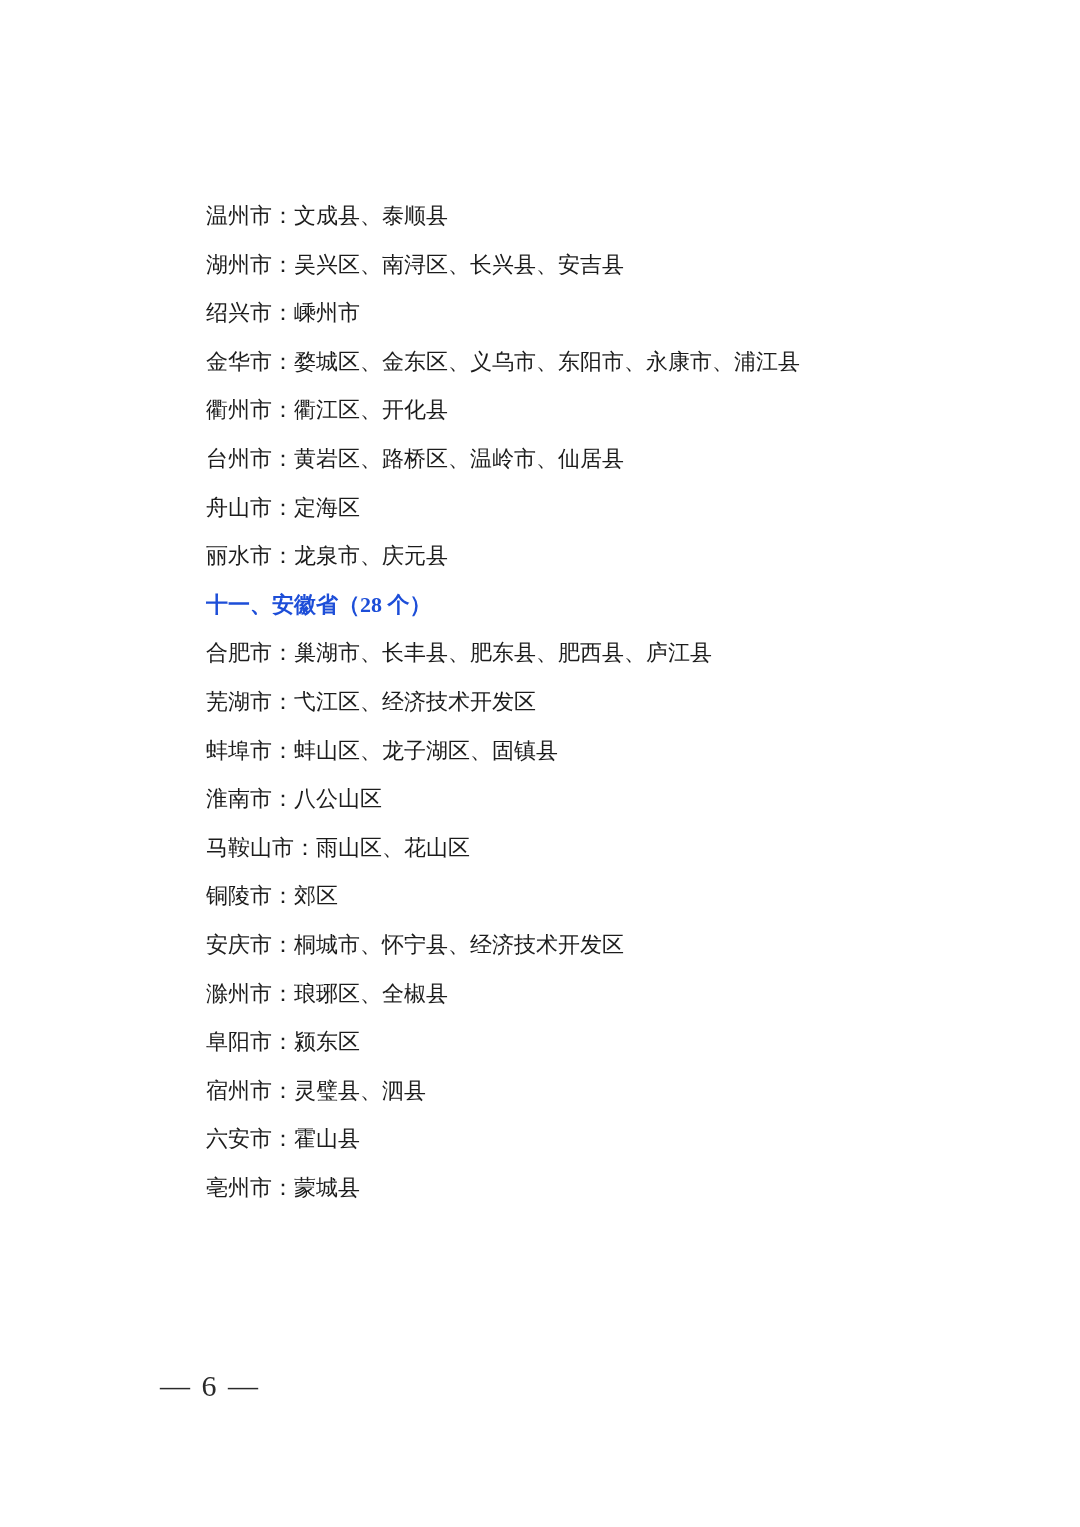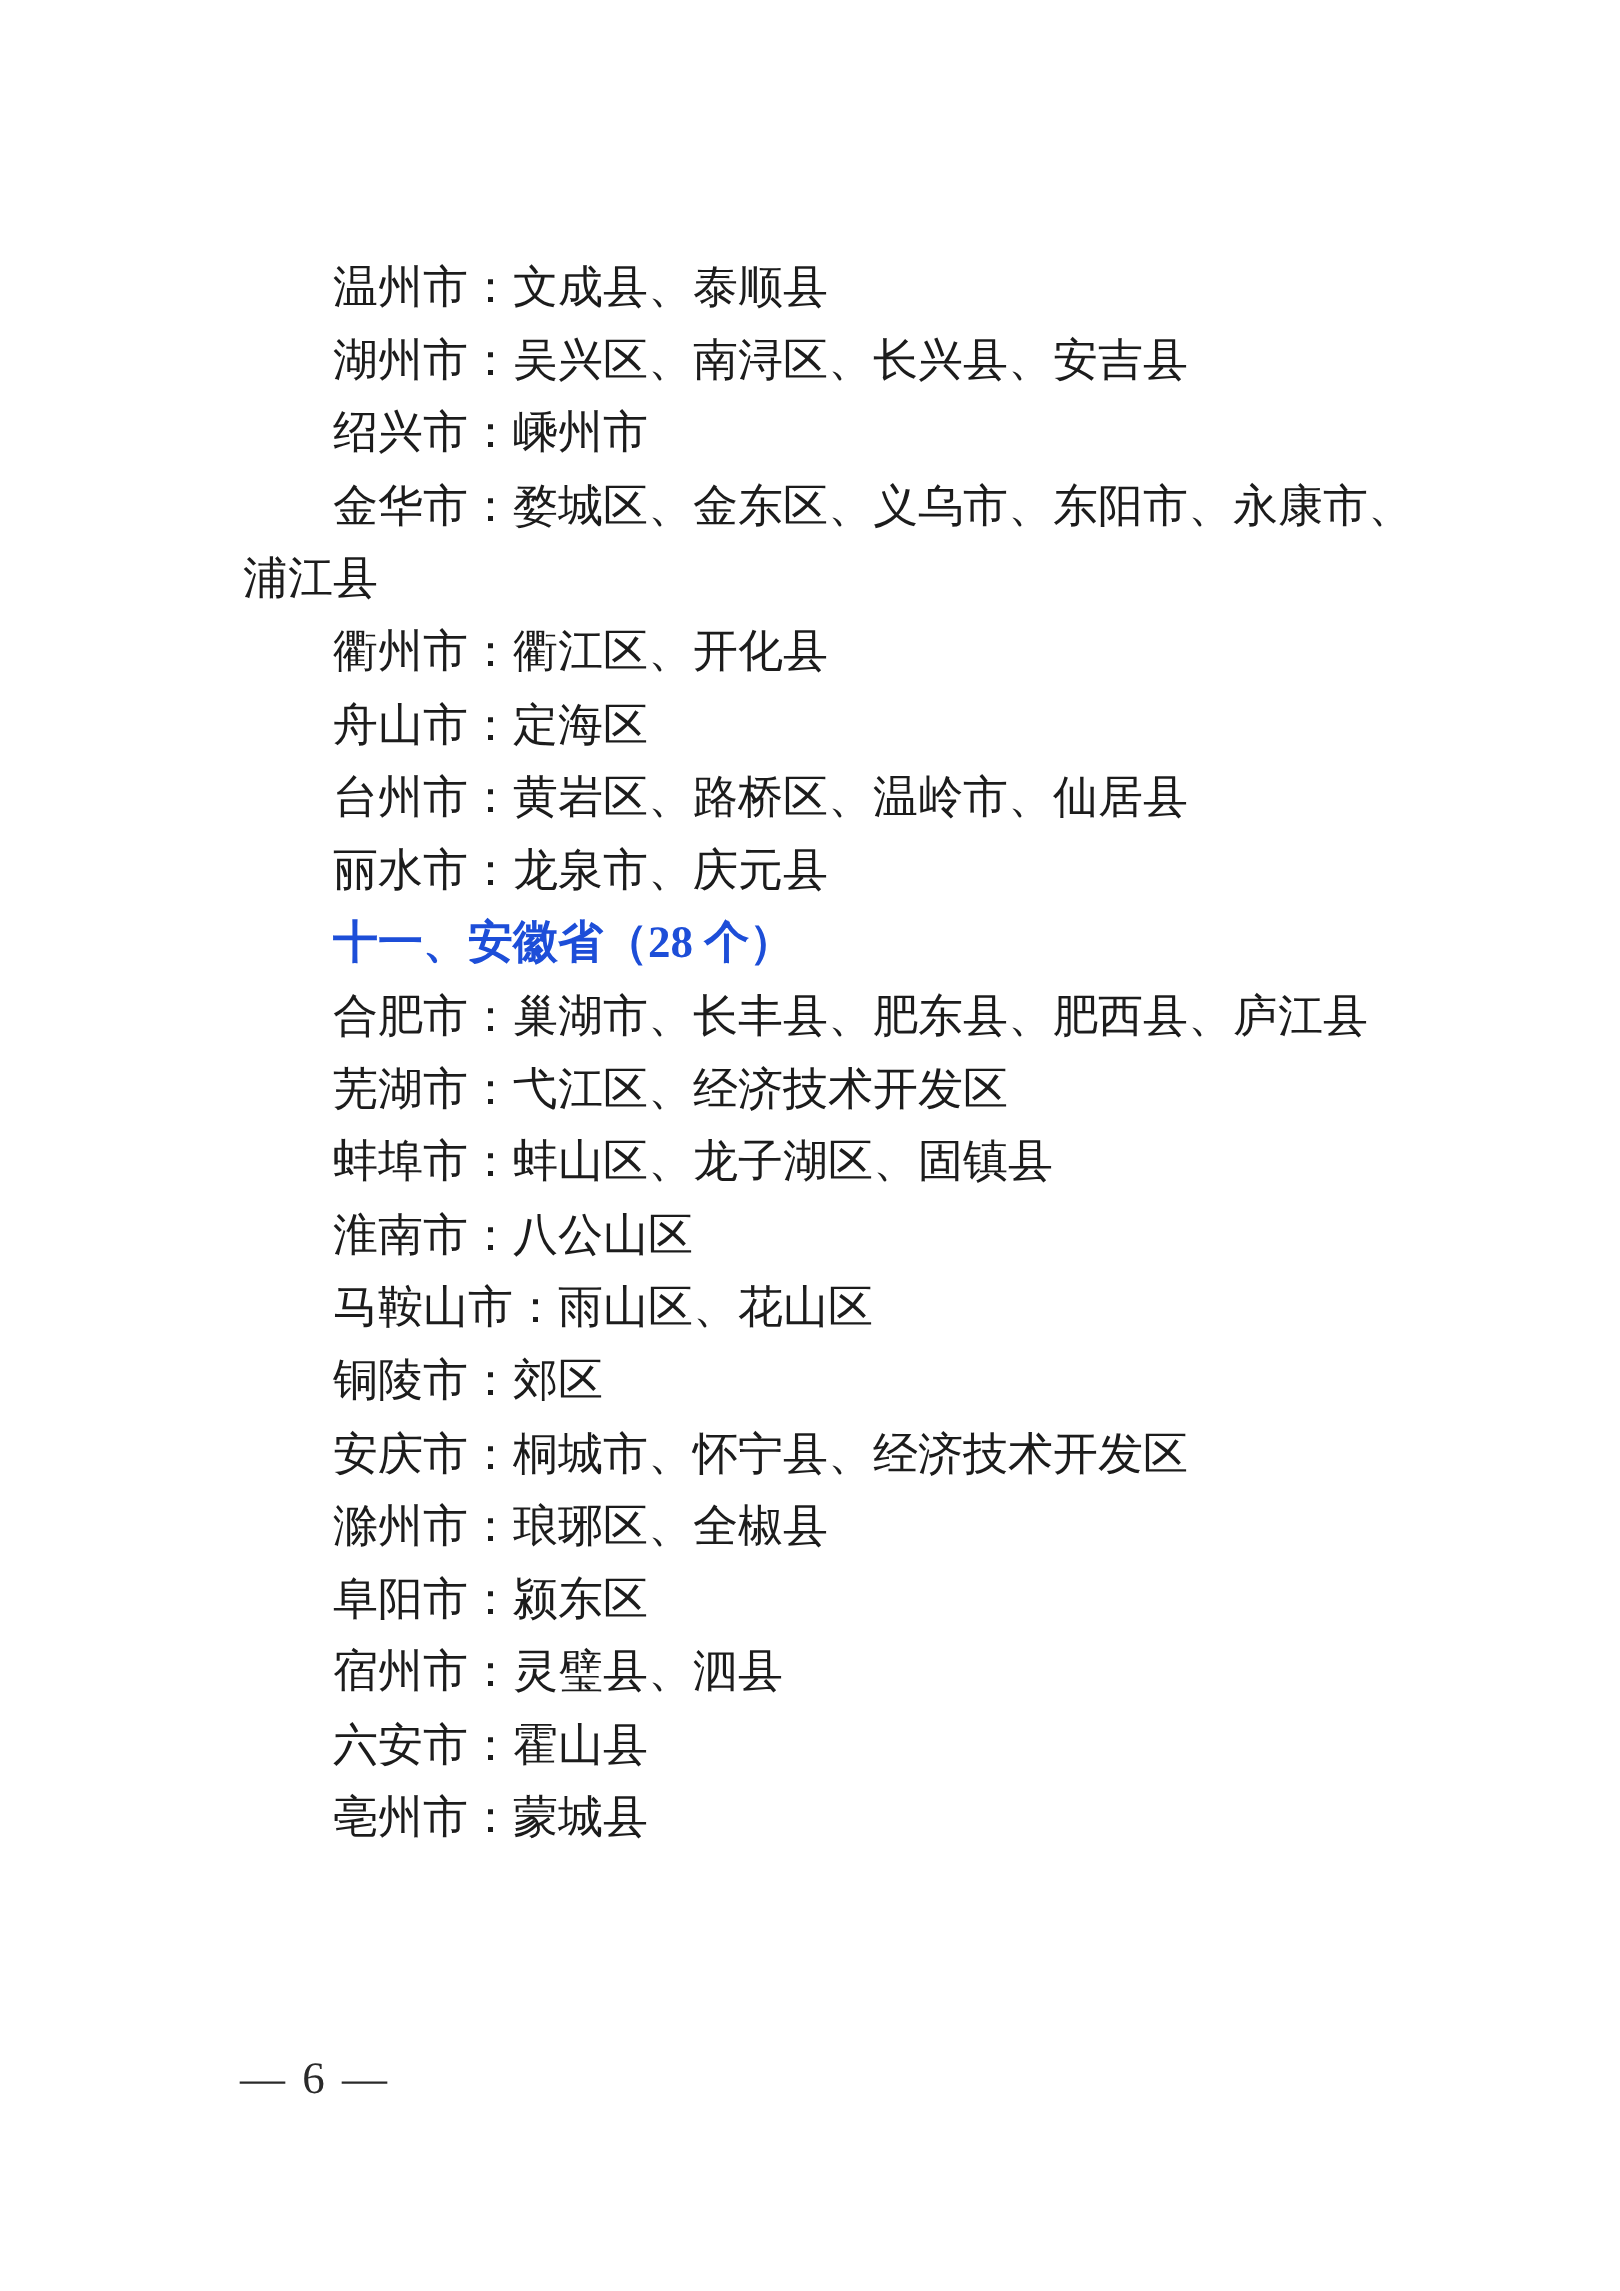--- a/index.html
+++ b/index.html
@@ -11,23 +11,23 @@
     position: relative;
     width: 1080px;
     height: 1527px;
     background: #ffffff;
     overflow: hidden;
     font-family: "Liberation Serif", "DejaVu Serif", serif;
   }
   .content {
     position: absolute;
     left: 162px;
-    top: 168px;
+    top: 192px;
     width: 795px;
-    font-size: 30px;
+    font-size: 22px;
     line-height: 48.6px;
     color: #1c1c1c;
     text-align: left;
     letter-spacing: 0;
     font-family: Liberation Serif, serif;
   }
   .content p {
     margin: 0;
     padding: 0;
     text-indent: 2em;
@@ -51,22 +51,22 @@
 <body>
 
 <div class="page">
 
   <div class="content">
     <p>温州市：文成县、泰顺县</p>
     <p>湖州市：吴兴区、南浔区、长兴县、安吉县</p>
     <p>绍兴市：嵊州市</p>
     <p>金华市：婺城区、金东区、义乌市、东阳市、永康市、浦江县</p>
     <p>衢州市：衢江区、开化县</p>
+    <p>台州市：黄岩区、路桥区、温岭市、仙居县</p>
     <p>舟山市：定海区</p>
-    <p>台州市：黄岩区、路桥区、温岭市、仙居县</p>
     <p>丽水市：龙泉市、庆元县</p>
     <p class="heading">十一、安徽省（28 个）</p>
     <p>合肥市：巢湖市、长丰县、肥东县、肥西县、庐江县</p>
     <p>芜湖市：弋江区、经济技术开发区</p>
     <p>蚌埠市：蚌山区、龙子湖区、固镇县</p>
     <p>淮南市：八公山区</p>
     <p>马鞍山市：雨山区、花山区</p>
     <p>铜陵市：郊区</p>
     <p>安庆市：桐城市、怀宁县、经济技术开发区</p>
     <p>滁州市：琅琊区、全椒县</p>

